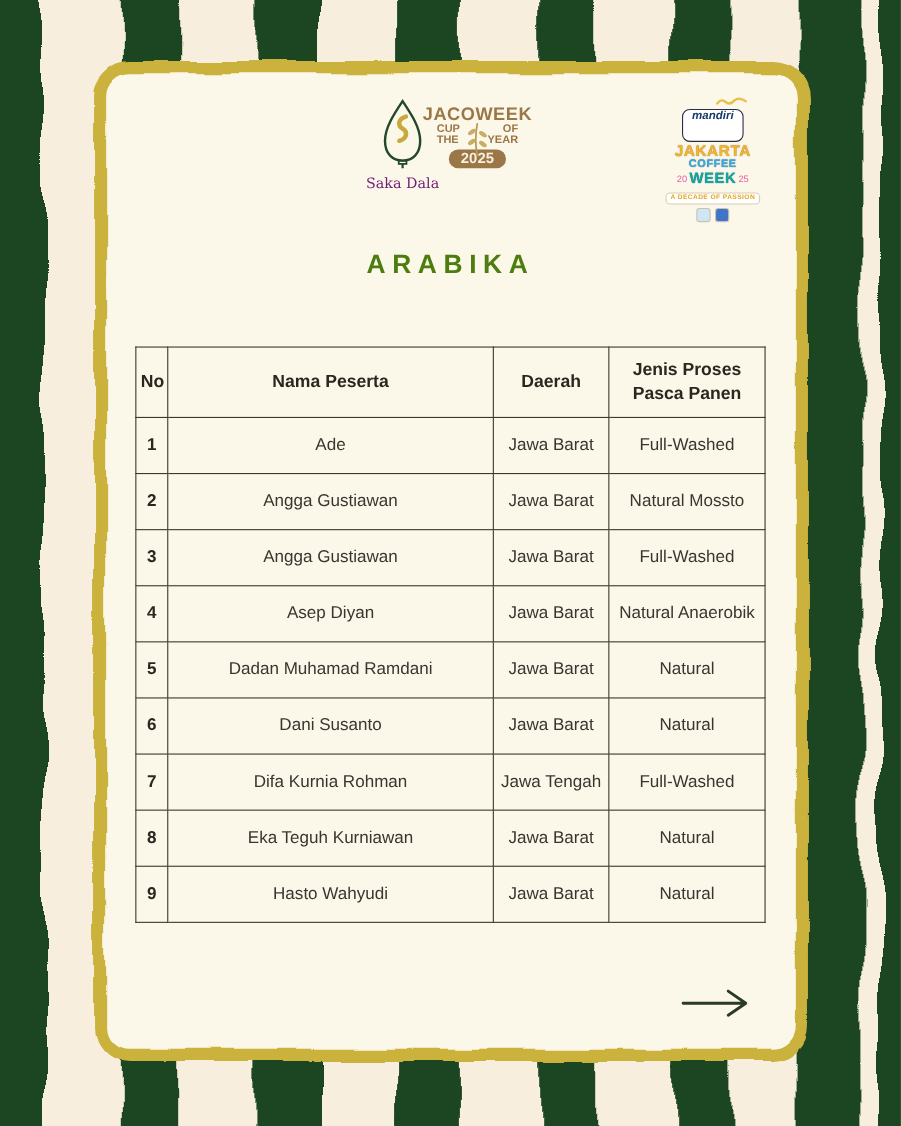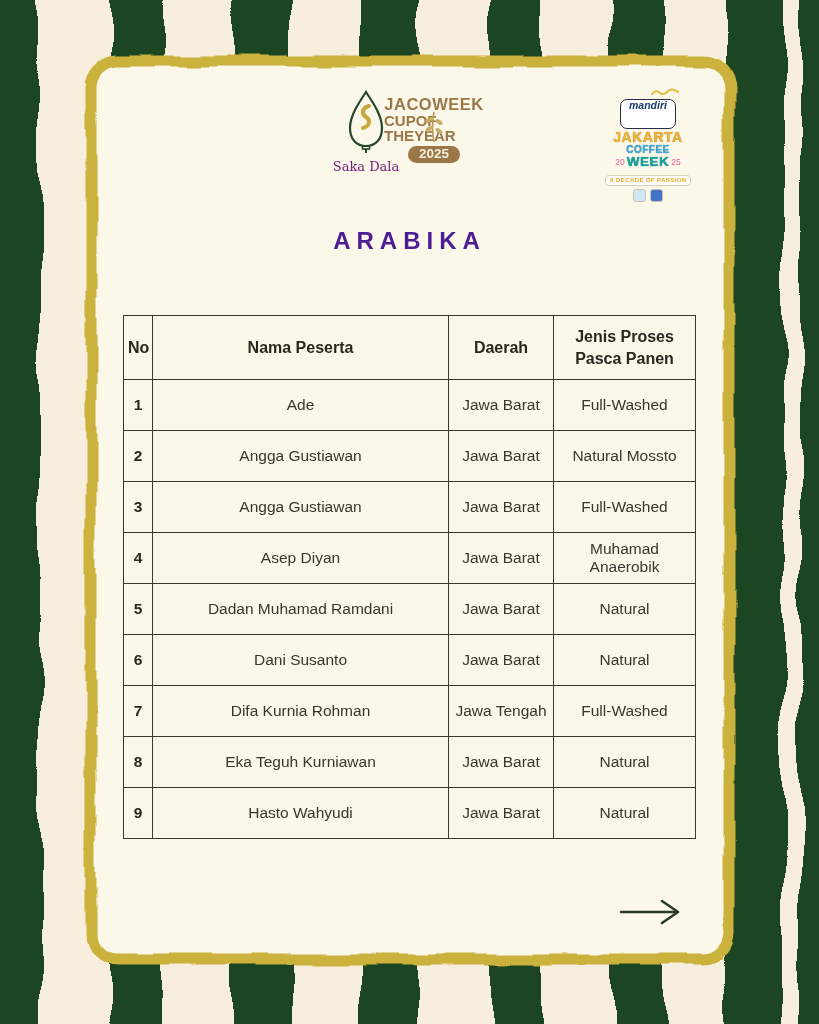--- a/index.html
+++ b/index.html
@@ -12,21 +12,21 @@
   .canvas{position:absolute;inset:0;width:819px;height:1024px;}
   svg.bg{position:absolute;left:0;top:0;}
   .content{position:absolute;inset:0;}
 
   
   .logo-sakadala{position:absolute;left:323px;top:90px;width:86px;text-align:center;}
   .sakadala-script{font-family:"DejaVu Serif", serif;font-size:13px;color:#701a75;margin-top:1px;}
 
   .logo-jacoweek{position:absolute;left:381px;top:96px;width:106px;text-align:center;
     color:#9b7747;font-weight:800;line-height:1.02;}
-  .jcw-row{display:flex;justify-content:flex-start;padding:0 3px;font-size:15px;}
+  .jcw-row{display:flex;justify-content:space-between;padding:0 16px;font-size:10px;}
   .jacoweek-w1{font-size:16.5px;letter-spacing:.5px;}
   .jacoweek-year{display:inline-block;background:#9b7747;color:#f7f0dd;font-size:13.5px;
     padding:1px 11px 2px;border-radius:9px;margin-top:3px;font-weight:700;}
   .jacoweek-sprig{position:absolute;left:50%;top:14px;transform:translateX(-50%);}
 
   .logo-jkcw{position:absolute;left:604px;top:88px;width:88px;text-align:center;line-height:1.05;}
   .jkcw-pill{display:inline-block;background:#fff;border:1.5px solid #2c2c46;border-radius:7px;
     padding:0px 8px 17px;font-weight:700;font-style:italic;font-size:10.5px;color:#173a6d;margin-bottom:1px;}
   .jkcw-l1{font-size:14px;font-weight:800;color:#f2b431;letter-spacing:.5px;
     text-shadow:0 0 1px #7c5a12;}
@@ -36,21 +36,21 @@
   .jkcw-week{font-size:13.5px;font-weight:800;color:#14a5a0;letter-spacing:.5px;text-shadow:0 0 1px #0b5f5c;}
   .jkcw-tag{display:inline-block;background:#fff;border:1px solid #d8cdb6;border-radius:4px;
     font-size:6px;font-weight:800;color:#e9a41d;letter-spacing:.4px;padding:1px 4px;margin-top:1px;}
   .jkcw-apps{display:flex;gap:4px;justify-content:center;margin-top:3px;}
   .jkcw-app{width:11px;height:11px;border-radius:3px;border:1px solid #c9c2b2;}
   .jkcw-app.a{background:#cfe6f5;}
   .jkcw-app.b{background:#3f74c9;}
 
   
   .page-title{position:absolute;left:0;top:227px;width:100%;text-align:center;
-    font-size:24px;font-weight:700;letter-spacing:6px;color:#4c1d95;}
+    font-size:24px;font-weight:700;letter-spacing:6px;color:#4d7c0f;}
 
   
   .table-wrap{position:absolute;left:123px;top:315px;}
   table{border-collapse:collapse;table-layout:fixed;width:572px;background:transparent;padding-left:28px;}
   th,td{border:1.5px solid #3b382f;text-align:center;vertical-align:middle;padding:0 4px;}
   th{height:63px;font-size:16px;font-weight:700;color:#29271f;line-height:1.35;}
   td{height:50px;font-size:15.5px;color:#39362f;}
   td.no-cell{font-weight:700;color:#29271f;}
 
   
@@ -185,21 +185,21 @@
           <tr>
             <td class="no-cell">3</td>
             <td>Angga Gustiawan</td>
             <td>Jawa Barat</td>
             <td>Full-Washed</td>
           </tr>
           <tr>
             <td class="no-cell">4</td>
             <td>Asep Diyan</td>
             <td>Jawa Barat</td>
-            <td>Muhamad Anaerobik</td>
+            <td>Natural Anaerobik</td>
           </tr>
           <tr>
             <td class="no-cell">5</td>
             <td>Dadan Muhamad Ramdani</td>
             <td>Jawa Barat</td>
             <td>Natural</td>
           </tr>
           <tr>
             <td class="no-cell">6</td>
             <td>Dani Susanto</td>

